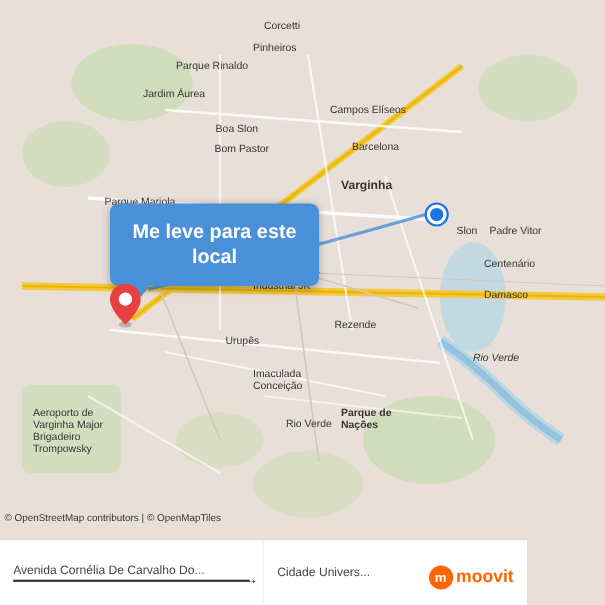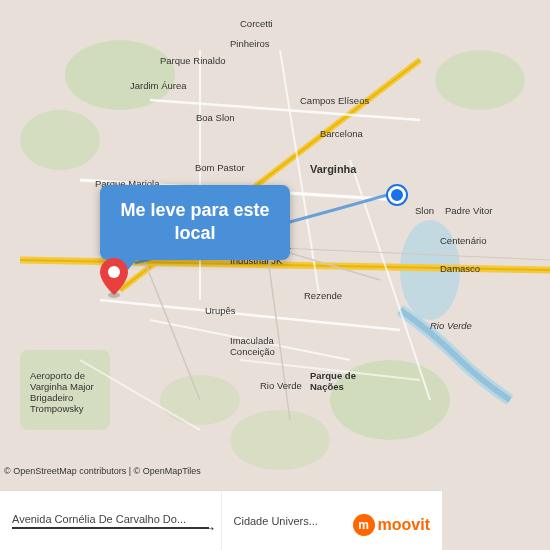--- a/index.html
+++ b/index.html
@@ -80,21 +80,21 @@
       font-size: 9px;
       color: #333;
       z-index: 12;
     }
 
     
     #bottom-bar {
       position: absolute;
       bottom: 0;
       left: 0;
-      width: 442px;
+      width: 479px;
       height: 60px;
       background: white;
       display: flex;
       align-items: stretch;
       border-top: 1px solid #ddd;
     }
 
     #bottom-left {
       flex: 1;
       display: flex;
@@ -242,21 +242,21 @@
     <path d="M 387 195 Q 300 220 135 263" stroke="#4a90d9" stroke-width="3" fill="none" stroke-dasharray="none" opacity="0.8"></path>
   </svg>
 
   <div id="labels-container">
       <div class="map-label" style="top: 18px; left: 240px; position: absolute; font-size: 9.5px; font-weight: normal; color: rgb(51, 51, 51); white-space: pre; pointer-events: none; z-index: 5;">Corcetti</div>
       <div class="map-label" style="top: 38px; left: 230px; position: absolute; font-size: 9.5px; font-weight: normal; color: rgb(51, 51, 51); white-space: pre; pointer-events: none; z-index: 5;">Pinheiros</div>
       <div class="map-label" style="top: 55px; left: 140px; position: absolute; font-size: 9.5px; font-weight: normal; color: rgb(51, 51, 51); white-space: pre; pointer-events: none; z-index: 5; margin-left: 20px;">Parque Rinaldo</div>
       <div class="map-label" style="top: 80px; left: 130px; position: absolute; font-size: 9.5px; font-weight: normal; color: rgb(51, 51, 51); white-space: pre; pointer-events: none; z-index: 5;">Jardim Áurea</div>
       <div class="map-label" style="top: 112px; left: 196px; position: absolute; font-size: 9.5px; font-weight: normal; color: rgb(51, 51, 51); white-space: pre; pointer-events: none; z-index: 5;">Boa Slon</div>
       <div class="map-label" style="top: 95px; left: 300px; position: absolute; font-size: 9.5px; font-weight: normal; color: rgb(51, 51, 51); white-space: pre; pointer-events: none; z-index: 5;">Campos Elíseos</div>
-      <div class="map-label" style="top: 130px; left: 195px; position: absolute; font-size: 9.5px; font-weight: normal; color: rgb(51, 51, 51); white-space: pre; pointer-events: none; z-index: 5; margin-top: 32px;">Bom Pastor</div>
+      <div class="map-label" style="top: 130px; left: 195px; position: absolute; font-size: 9.5px; font-weight: normal; color: rgb(51, 51, 51); white-space: pre; pointer-events: none; z-index: 5;">Bom Pastor</div>
       <div class="map-label" style="top: 128px; left: 320px; position: absolute; font-size: 9.5px; font-weight: normal; color: rgb(51, 51, 51); white-space: pre; pointer-events: none; z-index: 5;">Barcelona</div>
       <div class="map-label map-label-bold" style="top: 163px; left: 310px; position: absolute; font-size: 11px; font-weight: 600; color: rgb(51, 51, 51); white-space: pre; pointer-events: none; z-index: 5;">Varginha</div>
       <div class="map-label" style="top: 205px; left: 415px; position: absolute; font-size: 9.5px; font-weight: normal; color: rgb(51, 51, 51); white-space: pre; pointer-events: none; z-index: 5;">Slon</div>
       <div class="map-label" style="top: 178px; left: 95px; position: absolute; font-size: 9.5px; font-weight: normal; color: rgb(51, 51, 51); white-space: pre; pointer-events: none; z-index: 5;">Parque Mariola</div>
       <div class="map-label" style="top: 240px; left: 240px; position: absolute; font-size: 9.5px; font-weight: normal; color: rgb(51, 51, 51); white-space: pre; pointer-events: none; z-index: 5;">Santa Luíza</div>
       <div class="map-label" style="top: 255px; left: 230px; position: absolute; font-size: 9.5px; font-weight: normal; color: rgb(51, 51, 51); white-space: pre; pointer-events: none; z-index: 5;">Industrial JK</div>
       <div class="map-label" style="top: 290px; left: 280px; position: absolute; font-size: 9.5px; font-weight: normal; color: rgb(51, 51, 51); white-space: pre; pointer-events: none; z-index: 5; padding-left: 24px;">Rezende</div>
       <div class="map-label" style="top: 305px; left: 205px; position: absolute; font-size: 9.5px; font-weight: normal; color: rgb(51, 51, 51); white-space: pre; pointer-events: none; z-index: 5;">Urupês</div>
       <div class="map-label" style="top: 235px; left: 440px; position: absolute; font-size: 9.5px; font-weight: normal; color: rgb(51, 51, 51); white-space: pre; pointer-events: none; z-index: 5;">Centenário</div>
       <div class="map-label" style="top: 263px; left: 440px; position: absolute; font-size: 9.5px; font-weight: normal; color: rgb(51, 51, 51); white-space: pre; pointer-events: none; z-index: 5;">Damasco</div>

